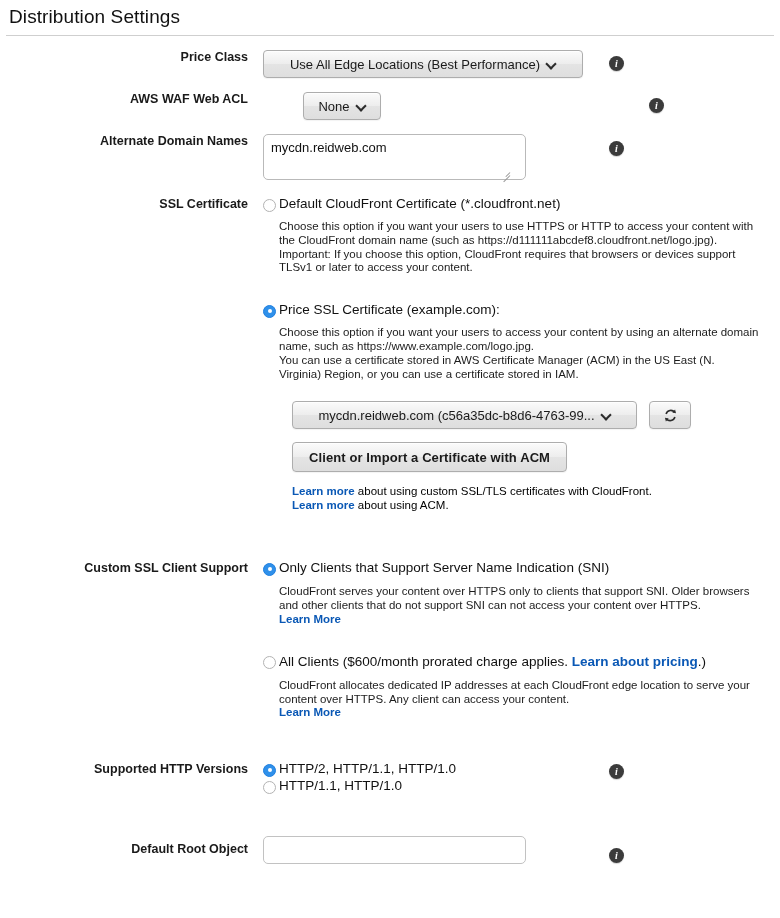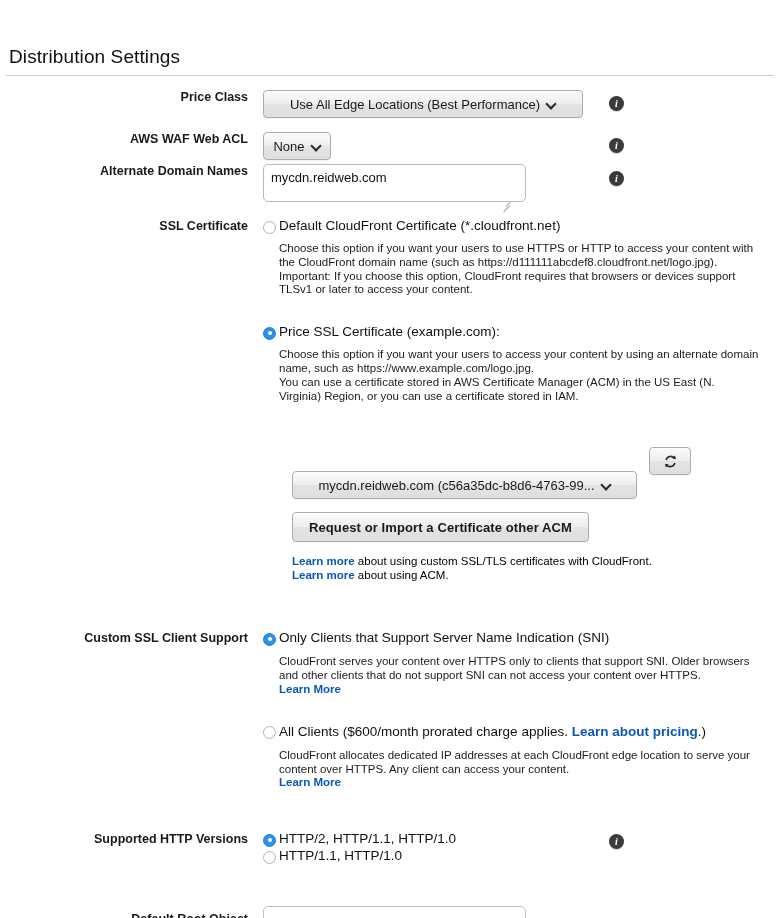--- a/index.html
+++ b/index.html
@@ -16,21 +16,20 @@
     overflow: hidden;
   }
 
   
   .page-title {
     font-size: 19px;
     font-weight: normal;
     color: #111111;
     padding: 6px 8px 0 9px;
     letter-spacing: 0.1px;
-    margin-top: 40px;
   }
   .title-rule {
     height: 1px;
     background: #cfcfcf;
     margin: 7px 6px 0 6px;
   }
 
   
   .form {
     padding-top: 14px;
@@ -88,35 +87,35 @@
     content: "";
     position: absolute;
     left: 0; top: 0;
     width: 6px; height: 6px;
     border-right: 2px solid #2b2b2b;
     border-bottom: 2px solid #2b2b2b;
     transform: rotate(45deg);
   }
 
   .select-priceclass { width: 320px; justify-content: center; }
-  .select-waf { width: 68px; justify-content: center; }
-  .select-cert { width: 345px; justify-content: center; margin-top: 48px; }
+  .select-waf { width: 78px; justify-content: center; }
+  .select-cert { width: 345px; justify-content: center; }
   .btn-acm { height: 30px; padding: 0 16px; font-size: 13px; }
   .btn-refresh {
     width: 42px;
     height: 28px;
     padding: 0;
     margin-left: 12px;
     vertical-align: top;
   }
 
   
   .textarea-cnames {
     width: 263px;
-    height: 38px;
+    height: 46px;
     border: 1px solid #b9b9b9;
     border-radius: 5px;
     font-family: "Liberation Sans", sans-serif;
     font-size: 13px;
     color: #111;
     padding: 5px 7px;
     box-sizing: border-box;
     resize: none;
     outline: none;
     background: #fff;
@@ -239,21 +238,21 @@
     <div class="label-col">Price Class</div>
     <div class="field-col">
       <div class="awsbtn select-priceclass">
         <span>Use All Edge Locations (Best Performance)</span>
         <span class="chev"></span>
       </div>
       <span class="info-icon" style="left:361px; top:6px;">i</span>
     </div>
   </div>
 
-  <div class="row" style="margin-bottom:4px;">
+  <div class="row" style="margin-bottom:14px;gap:40px;">
     <div class="label-col">AWS WAF Web ACL</div>
     <div class="field-col">
       <div class="awsbtn select-waf">
         <span>None</span>
         <span class="chev"></span>
       </div>
       <span class="info-icon" style="left:361px; top:6px;">i</span>
     </div>
   </div>
 
@@ -299,21 +298,21 @@
             <path d="M12.4 4.6 A5.2 5.2 0 0 0 3.3 6.3" fill="none" stroke="#2b2b2b" stroke-width="1.7"></path>
             <polygon points="12.9,1.6 13.9,5.6 9.9,4.9" fill="#2b2b2b"></polygon>
             <path d="M3.6 11.4 A5.2 5.2 0 0 0 12.7 9.7" fill="none" stroke="#2b2b2b" stroke-width="1.7"></path>
             <polygon points="3.1,14.4 2.1,10.4 6.1,11.1" fill="#2b2b2b"></polygon>
           </svg>
         </div>
       </div>
 
       <div style="margin-top:13px; margin-left:29px;">
         <div class="awsbtn strong btn-acm">
-          <span>Request or Import a Certificate other ACM</span>
+          <span>Client or Import a Certificate with ACM</span>
         </div>
       </div>
 
       <div style="margin-top:12px; margin-left:29px; font-size:11.5px; line-height:14px;">
         <div>
           <span class="link">Learn more</span><span> about using custom SSL/TLS certificates with CloudFront.</span>
         </div>
         <div>
           <span class="link">Learn more</span><span> about using ACM.</span>
         </div>

